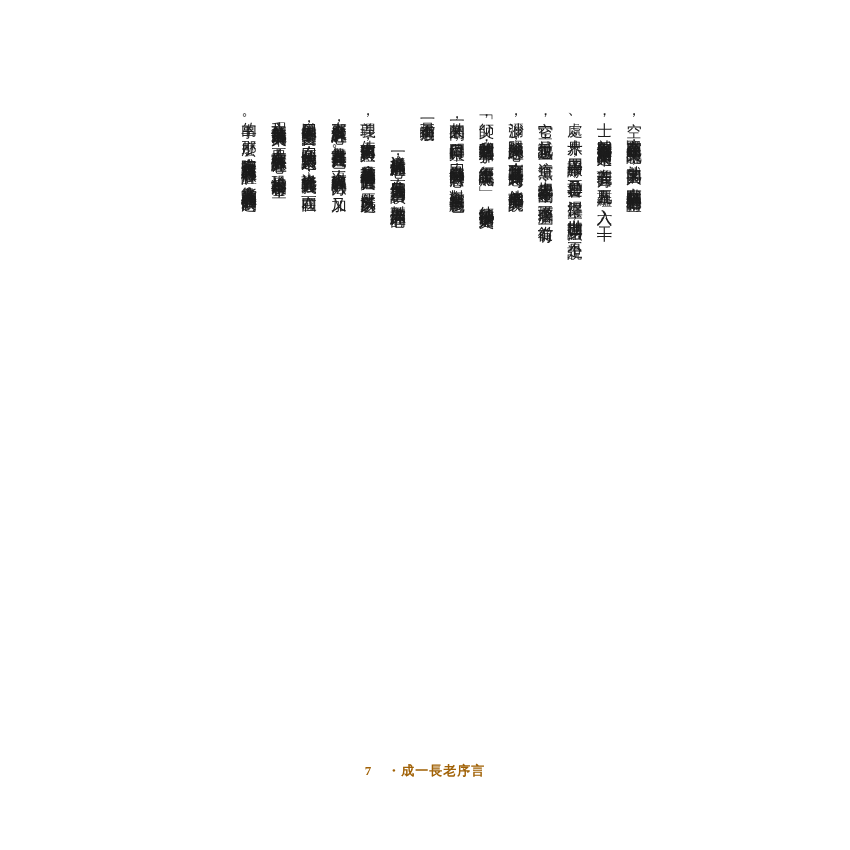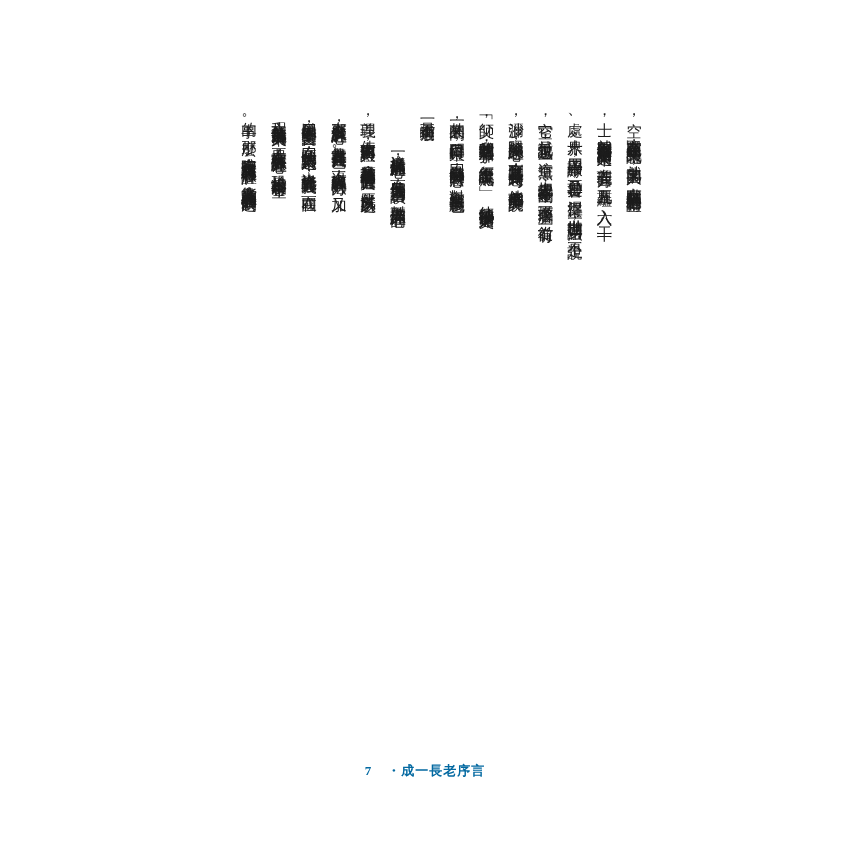--- a/index.html
+++ b/index.html
@@ -44,21 +44,21 @@
   .col.indent {
     top: 32px;
   }
   .footer {
     position: absolute;
     top: 762px;
     left: 0;
     width: 850px;
     text-align: center;
     font-size: 13px;
-    color: #0369a1;
+    color: #a16207;
     letter-spacing: 1px;
   }
   .footer .page-num {
     margin-right: 10px;
     font-family: "Liberation Serif", serif;
     font-weight: bold;
   }
   .footer .running-head {
     font-weight: bold;
   }

